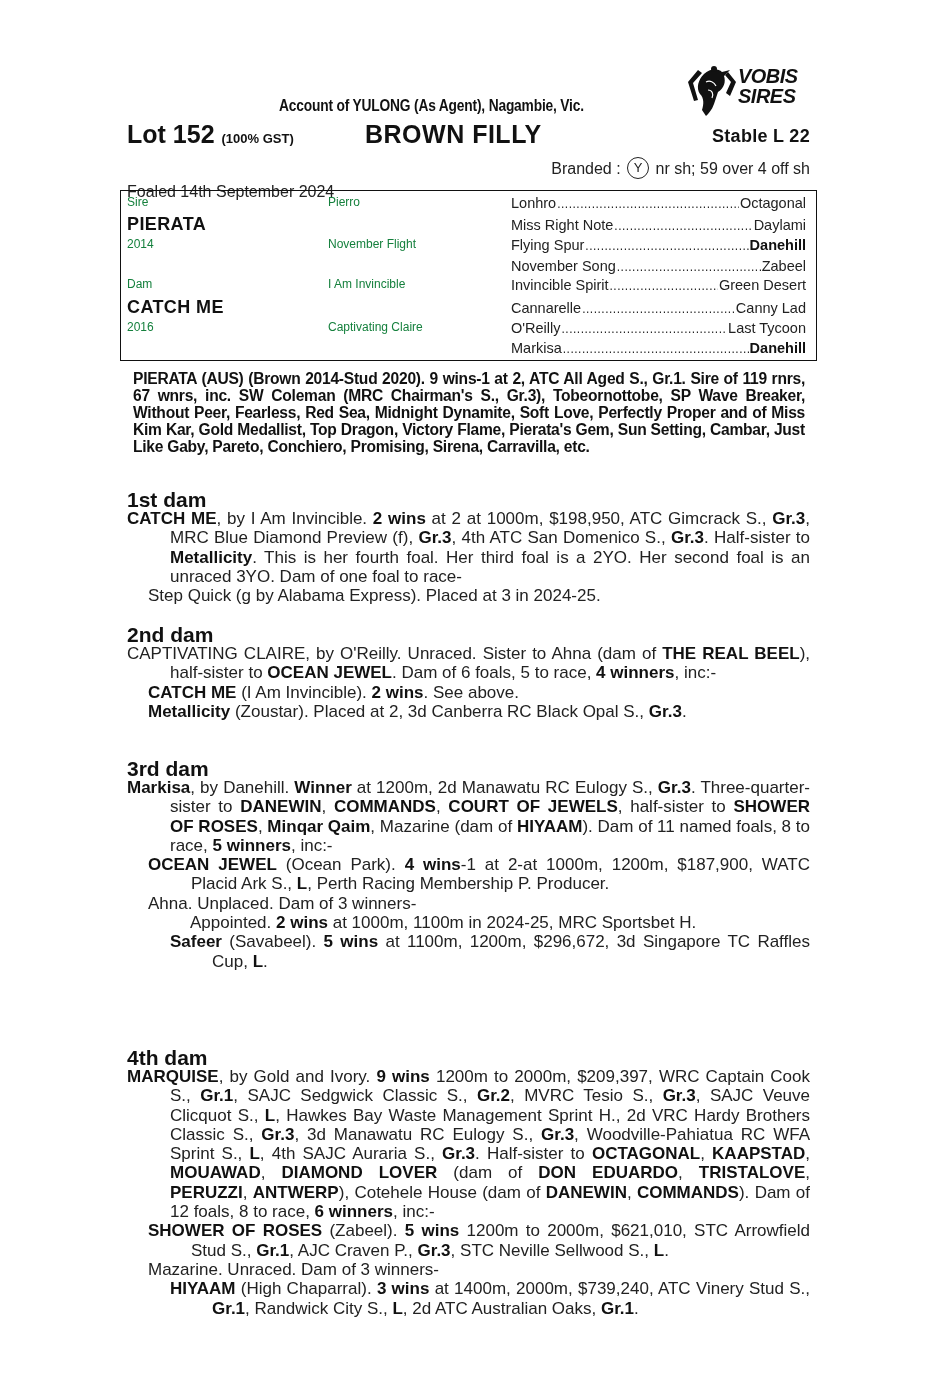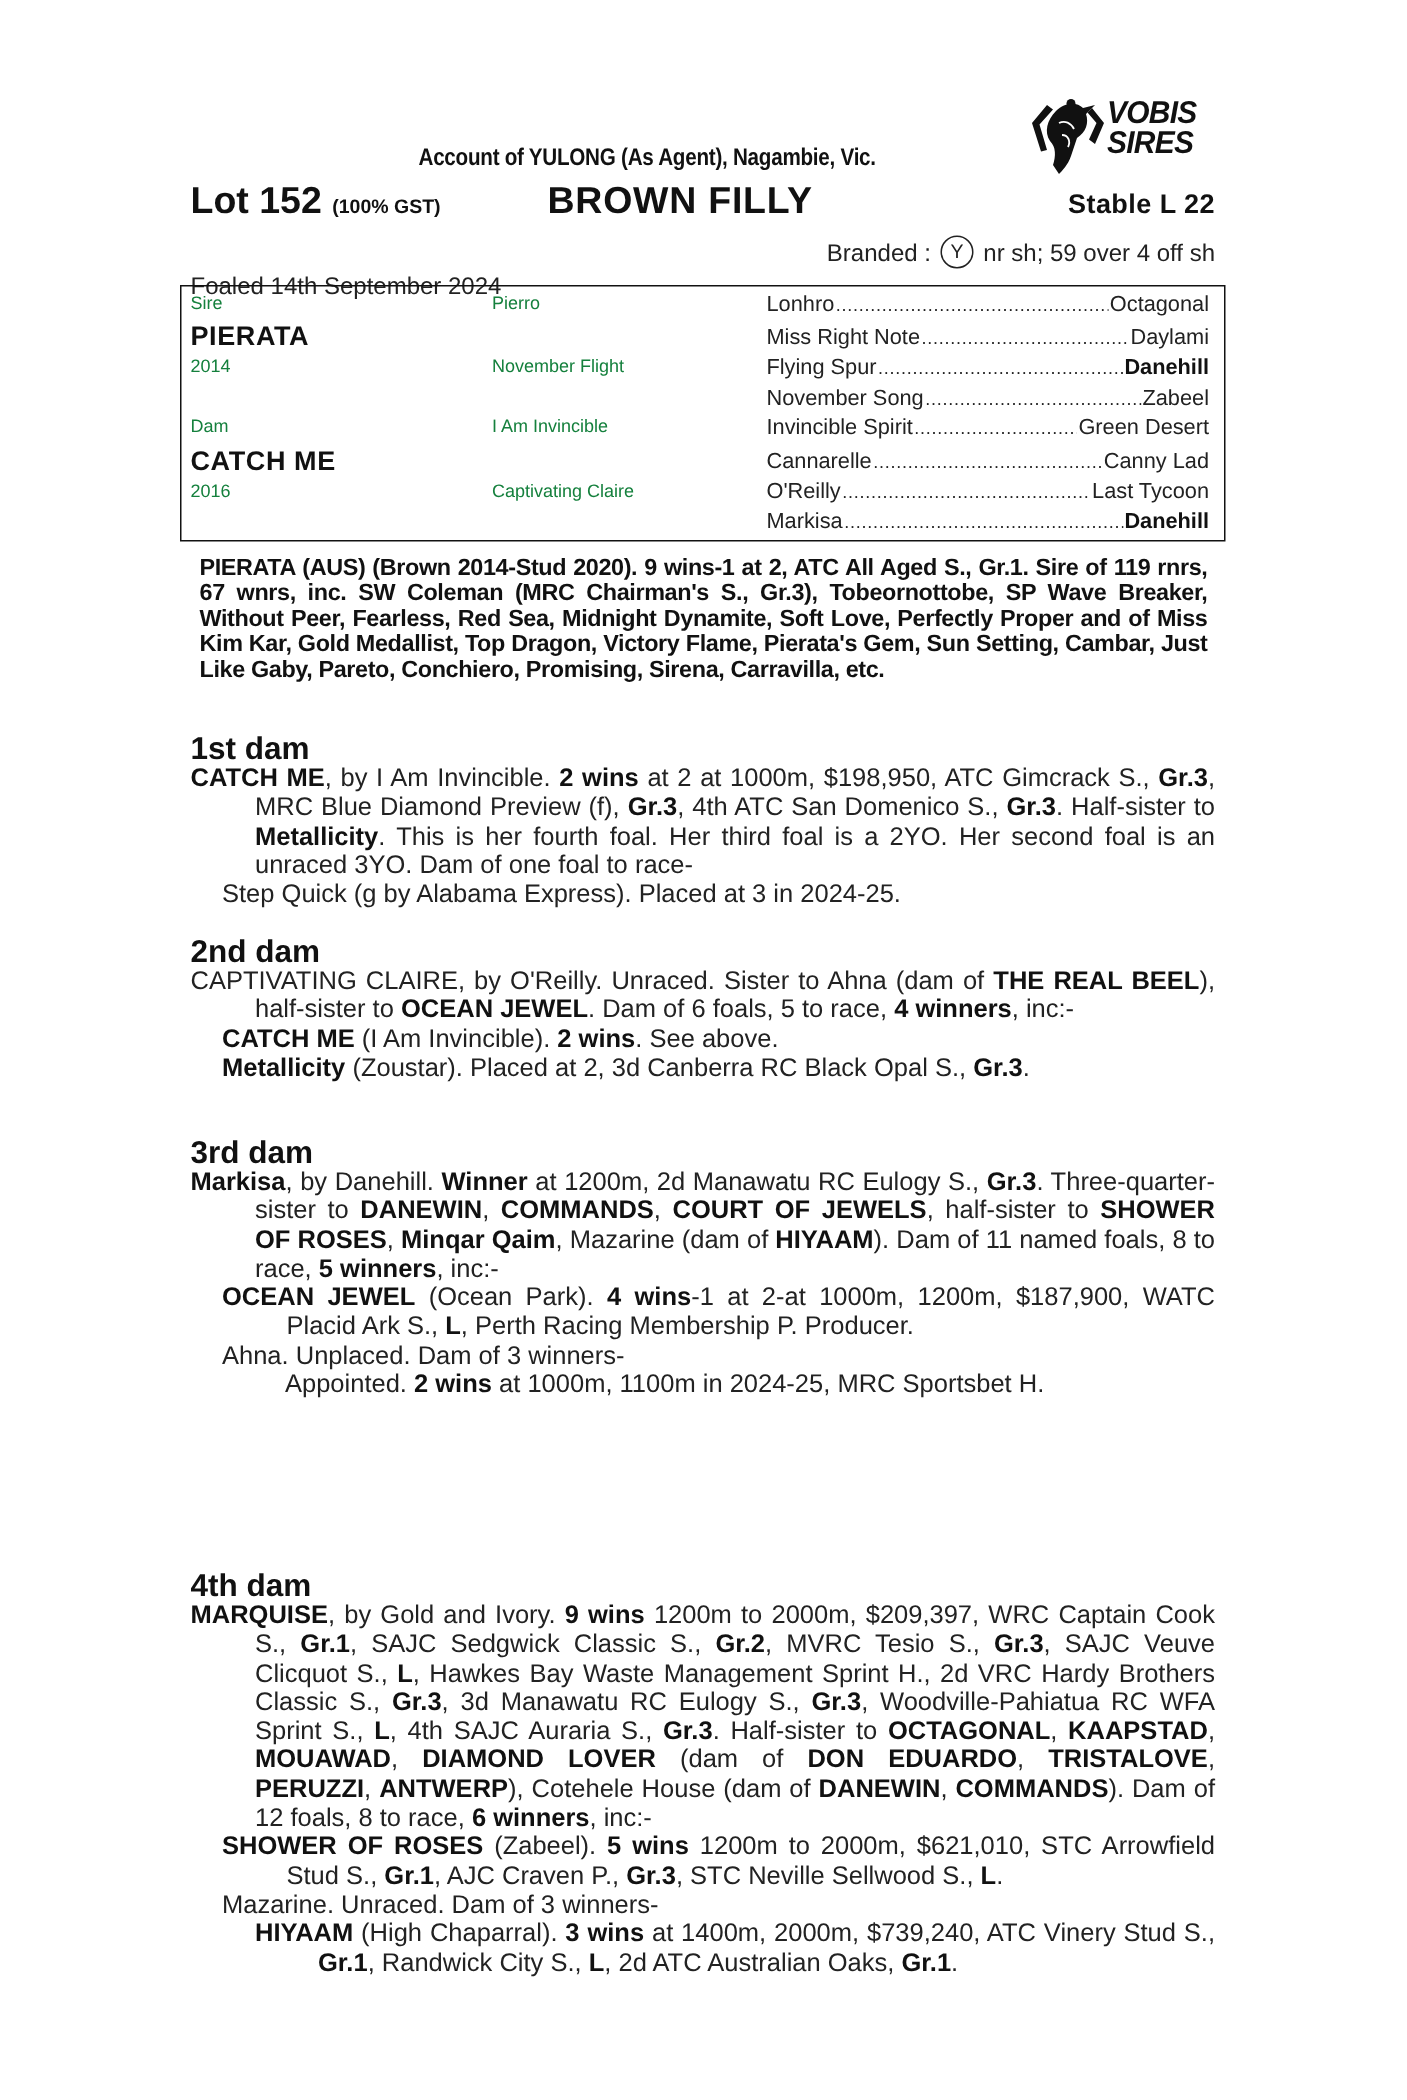--- a/index.html
+++ b/index.html
@@ -168,20 +168,21 @@
     </div>
 </div>
 
 <div class="section" style="top:759px">
   <div class="sec-title">3rd dam</div>
   <div class="entries">
       <div class="entry lvl0"><b>Markisa</b>, by Danehill. <b>Winner</b> at 1200m, 2d Manawatu RC Eulogy S., <b>Gr.3</b>. Three-quarter-sister to <b>DANEWIN</b>, <b>COMMANDS</b>, <b>COURT OF JEWELS</b>, half-sister to <b>SHOWER OF ROSES</b>, <b>Minqar Qaim</b>, Mazarine (dam of <b>HIYAAM</b>). Dam of 11 named foals, 8 to race, <b>5 winners</b>, inc:-</div>
       <div class="entry lvl1"><b>OCEAN JEWEL</b> (Ocean Park). <b>4 wins</b>-1 at 2-at 1000m, 1200m, $187,900, WATC Placid Ark S., <b>L</b>, Perth Racing Membership P. Producer.</div>
       <div class="entry lvl1">Ahna. Unplaced. Dam of 3 winners-</div>
       <div class="entry lvl3">Appointed. <b>2 wins</b> at 1000m, 1100m in 2024-25, MRC Sportsbet H.</div>
+      <div class="entry lvl2"><b>Safeer</b> (Savabeel). <b>5 wins</b> at 1100m, 1200m, $296,672, 3d Singapore TC Raffles Cup, <b>L</b>.</div>
     </div>
 </div>
 
 <div class="section" style="top:1048px">
   <div class="sec-title">4th dam</div>
   <div class="entries">
       <div class="entry lvl0"><b>MARQUISE</b>, by Gold and Ivory. <b>9 wins</b> 1200m to 2000m, $209,397, WRC Captain Cook S., <b>Gr.1</b>, SAJC Sedgwick Classic S., <b>Gr.2</b>, MVRC Tesio S., <b>Gr.3</b>, SAJC Veuve Clicquot S., <b>L</b>, Hawkes Bay Waste Management Sprint H., 2d VRC Hardy Brothers Classic S., <b>Gr.3</b>, 3d Manawatu RC Eulogy S., <b>Gr.3</b>, Woodville-Pahiatua RC WFA Sprint S., <b>L</b>, 4th SAJC Auraria S., <b>Gr.3</b>. Half-sister to <b>OCTAGONAL</b>, <b>KAAPSTAD</b>, <b>MOUAWAD</b>, <b>DIAMOND LOVER</b> (dam of <b>DON EDUARDO</b>, <b>TRISTALOVE</b>, <b>PERUZZI</b>, <b>ANTWERP</b>), Cotehele House (dam of <b>DANEWIN</b>, <b>COMMANDS</b>). Dam of 12 foals, 8 to race, <b>6 winners</b>, inc:-</div>
       <div class="entry lvl1"><b>SHOWER OF ROSES</b> (Zabeel). <b>5 wins</b> 1200m to 2000m, $621,010, STC Arrowfield Stud S., <b>Gr.1</b>, AJC Craven P., <b>Gr.3</b>, STC Neville Sellwood S., <b>L</b>.</div>
       <div class="entry lvl1">Mazarine. Unraced. Dam of 3 winners-</div>
       <div class="entry lvl2"><b>HIYAAM</b> (High Chaparral). <b>3 wins</b> at 1400m, 2000m, $739,240, ATC Vinery Stud S., <b>Gr.1</b>, Randwick City S., <b>L</b>, 2d ATC Australian Oaks, <b>Gr.1</b>.</div>

